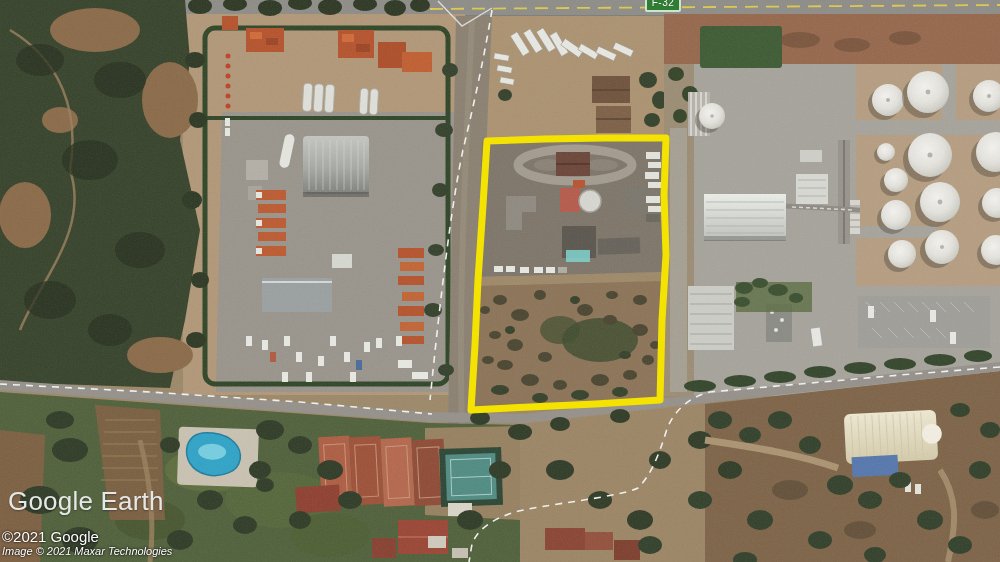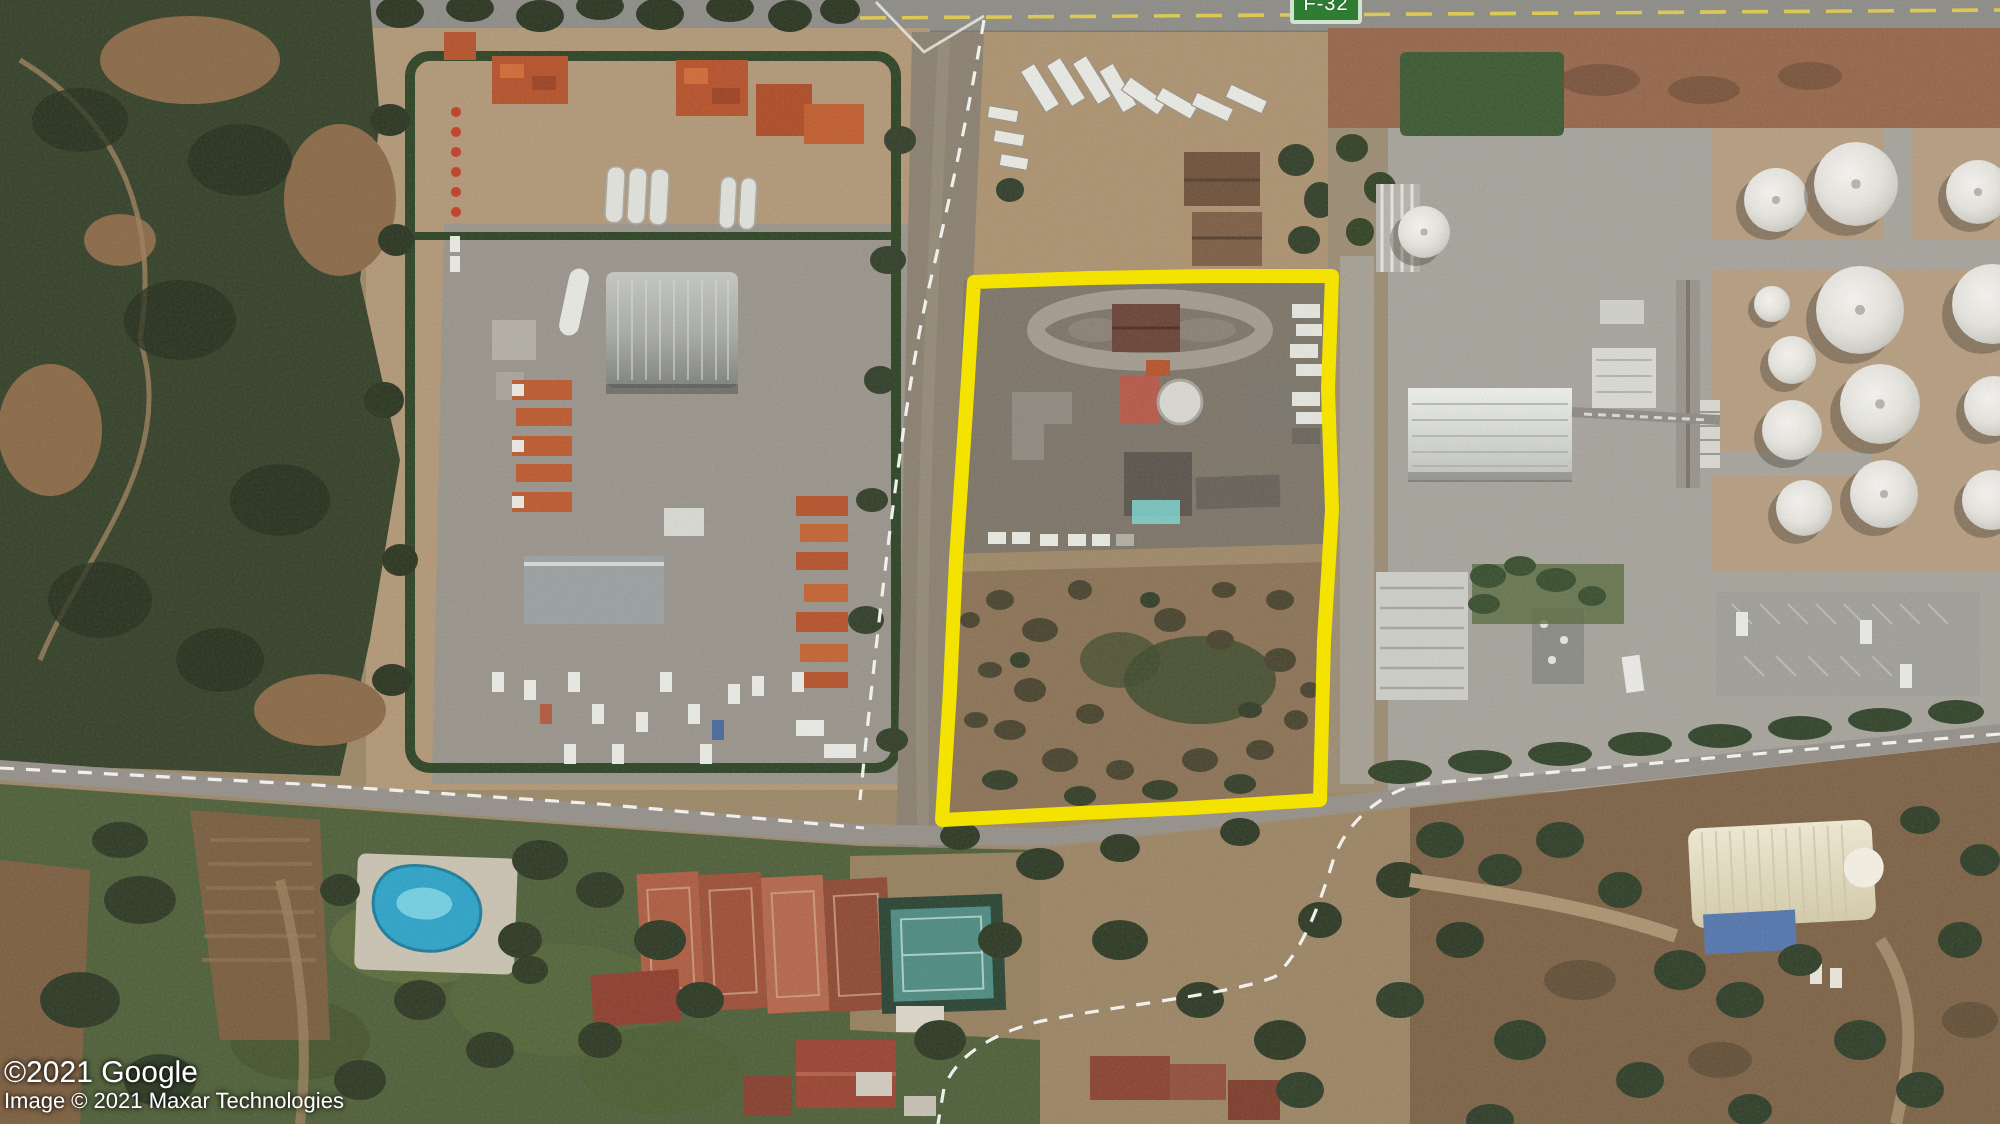--- a/index.html
+++ b/index.html
@@ -8,21 +8,21 @@
   .screen svg{position:absolute;left:0;top:0;display:block;}
   .road-badge{position:absolute;left:645px;top:-5px;width:36px;height:17px;
       box-sizing:border-box;background:#2f7d33;border:2px solid #cfe3cf;border-radius:2px;
       color:#fff;font-size:10px;line-height:12px;text-align:center;letter-spacing:.5px;
       text-shadow:0 0 1px rgba(0,0,0,.4);}
   .ge-logo{position:absolute;left:8px;top:486px;color:#e6e8e7;font-size:26px;
       letter-spacing:.2px;text-shadow:0 1px 2px rgba(0,0,0,.35);}
   .copy1{position:absolute;left:2px;top:528px;color:#fff;font-size:15px;
       text-shadow:0 0 2px rgba(0,0,0,.9),0 0 3px rgba(0,0,0,.6);}
   .copy2{position:absolute;left:2px;top:545px;color:#fff;font-size:11px;
-      text-shadow:0 0 2px rgba(0,0,0,.9),0 0 3px rgba(0,0,0,.6);}
+      text-shadow:0 0 2px rgba(0,0,0,.9),0 0 3px rgba(0,0,0,.6);font-style:italic;}
 </style>
 </head>
 <body>
 
 <div class="screen">
 <svg width="1000" height="562" viewBox="0 0 1000 562">
   <defs>
     <radialGradient id="tg" cx="42%" cy="38%" r="70%">
       <stop offset="0%" stop-color="#f4f3ef"></stop>
           <stop offset="55%" stop-color="#e4e3dd"></stop>
@@ -582,15 +582,16 @@
     <path d="M1000,367 L900,375 L800,384 L710,392 C690,396 672,412 666,432 C658,458 650,476 638,488 C620,497 540,505 515,512 C495,518 478,528 472,544 L469,562" stroke="#f2f2ef" stroke-width="1.6" stroke-dasharray="7 6"></path>
   </g>
 
   <rect x="0" y="0" width="1000" height="562" filter="url(#grain)" opacity="0.12"></rect>
 
   <polygon points="487,141 545,139 605,138 666,138 664,195 666,255 662,320 660,400 595,404 530,407 471,410 475,345 478,280 483,205" fill="none" stroke="#f4e300" stroke-width="7" stroke-linejoin="round"></polygon>
 </svg>
 
   <div class="road-badge">F-32</div>
 
+  <div class="ge-logo">Google Earth</div>
   <div class="copy1">©2021 Google</div>
   <div class="copy2">Image © 2021 Maxar Technologies</div>
 </div>
 
 </body></html>

